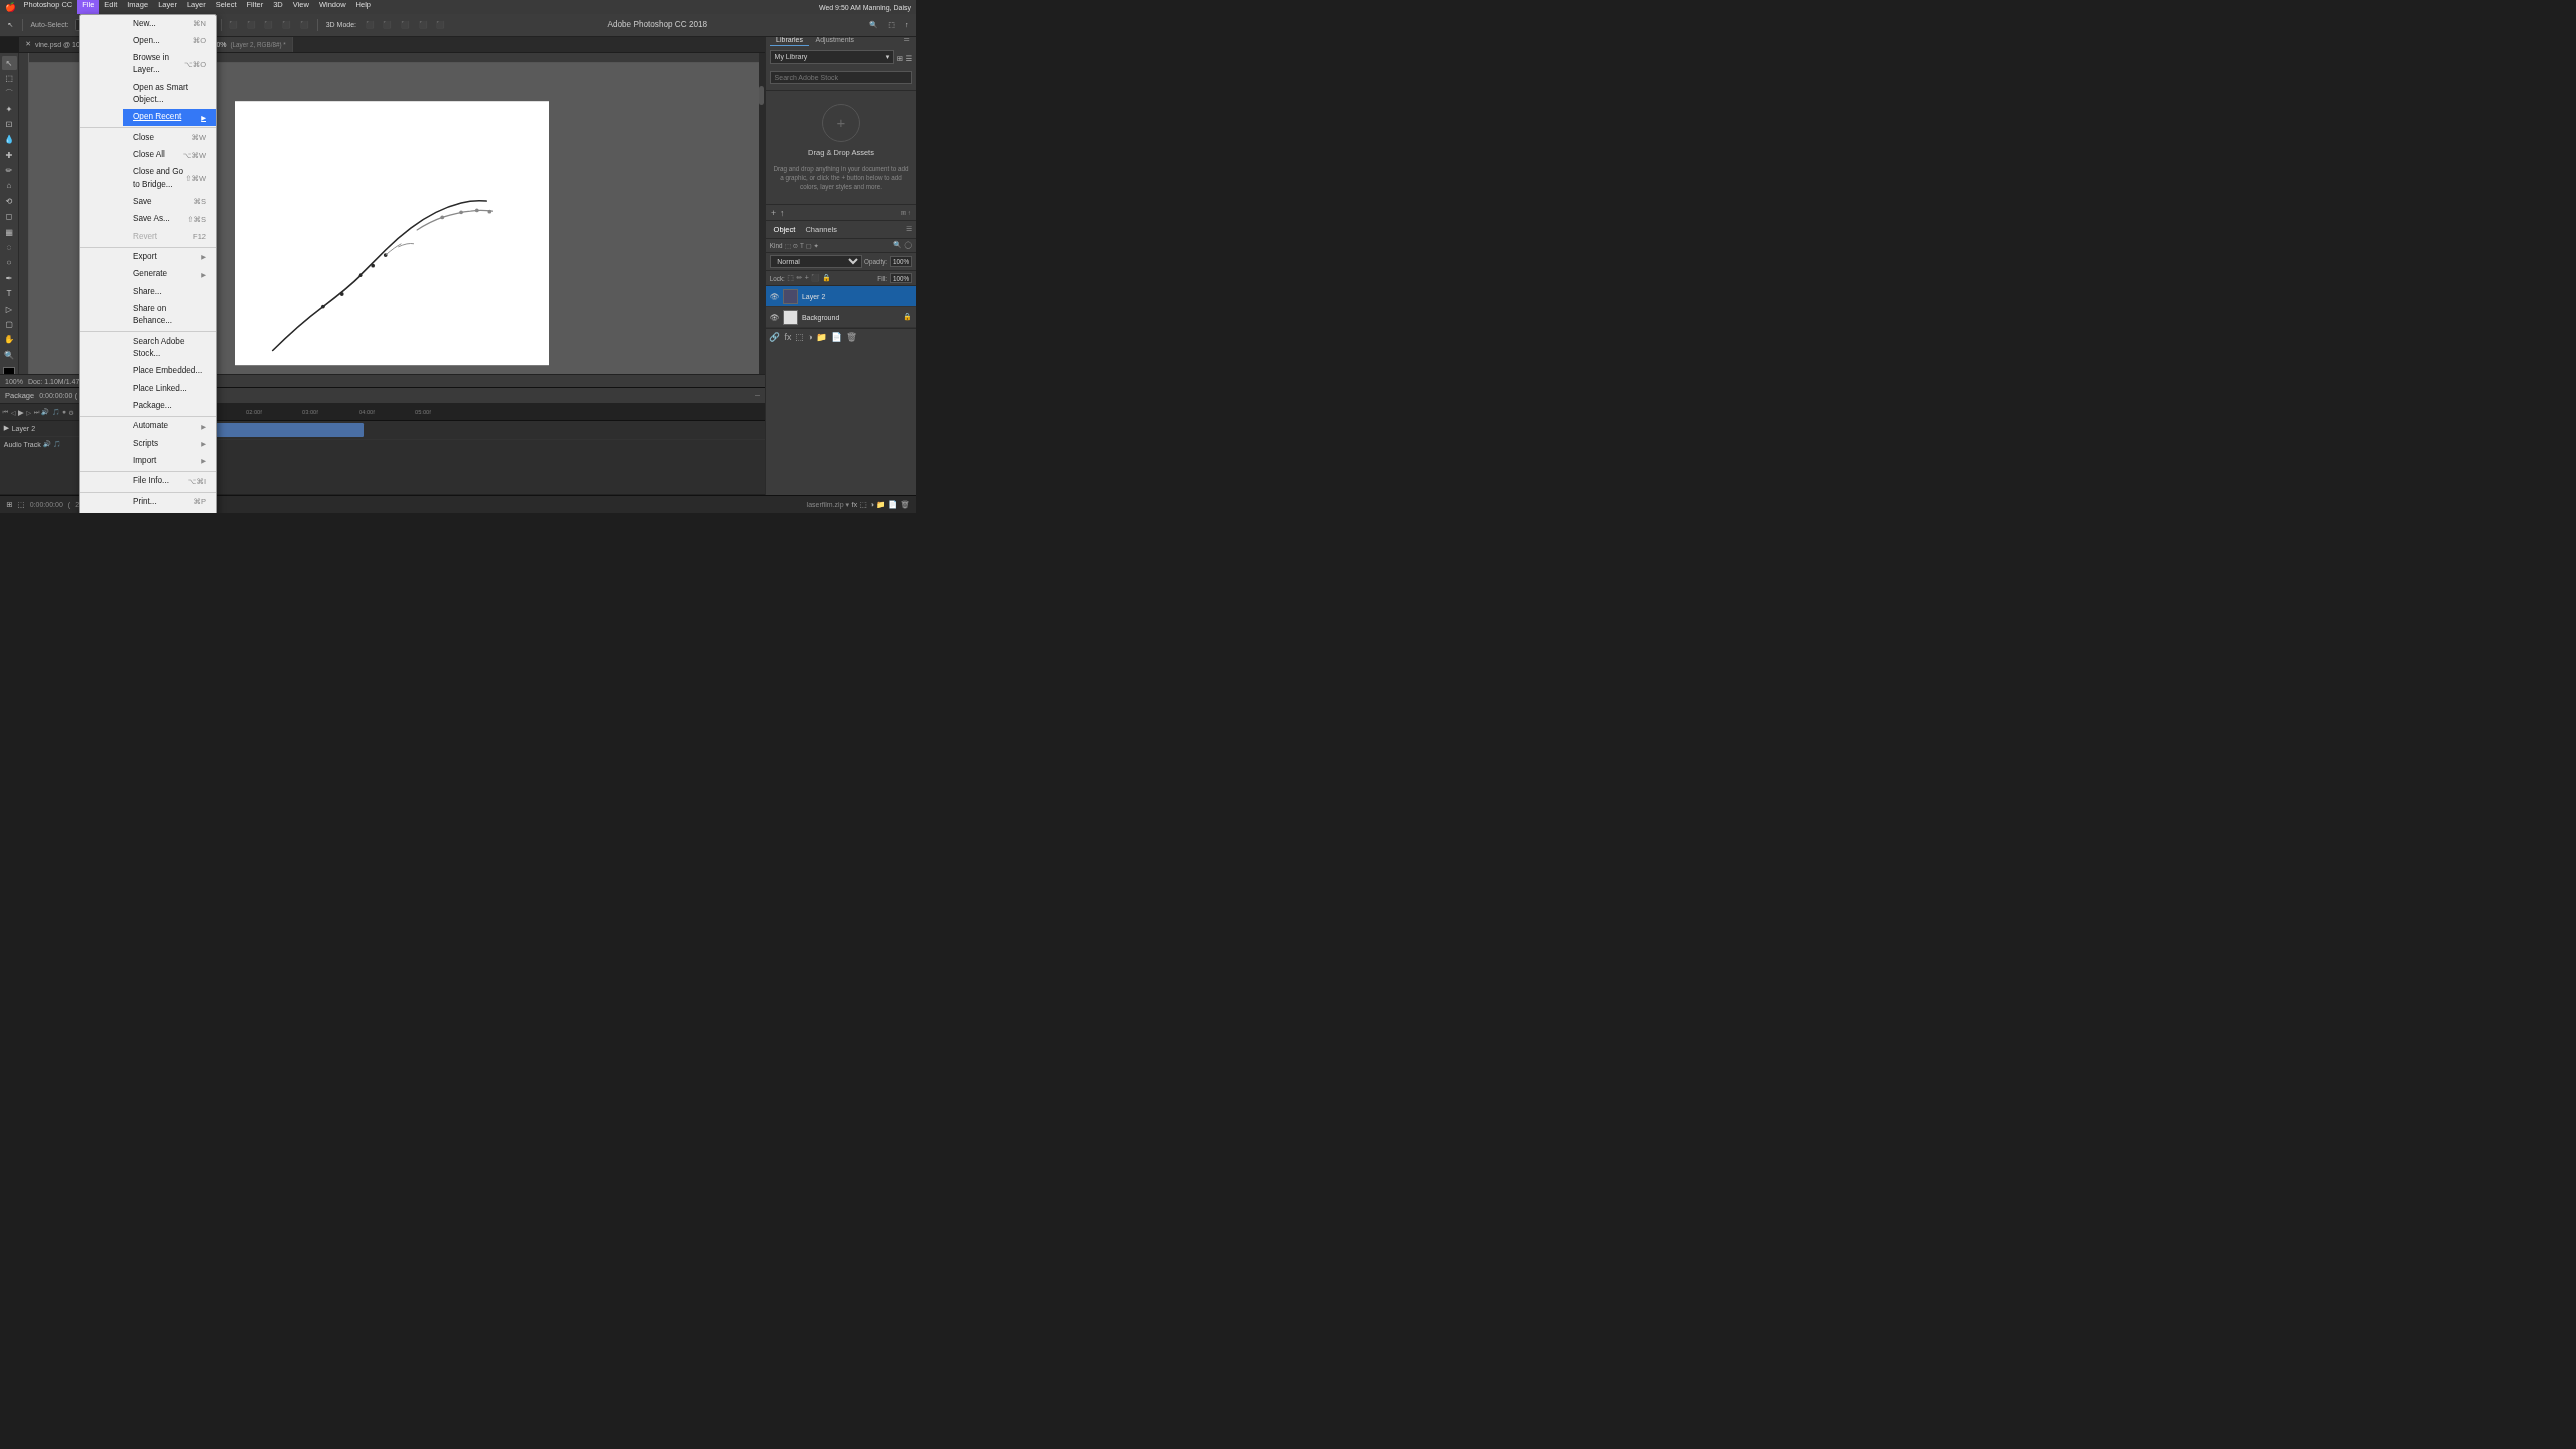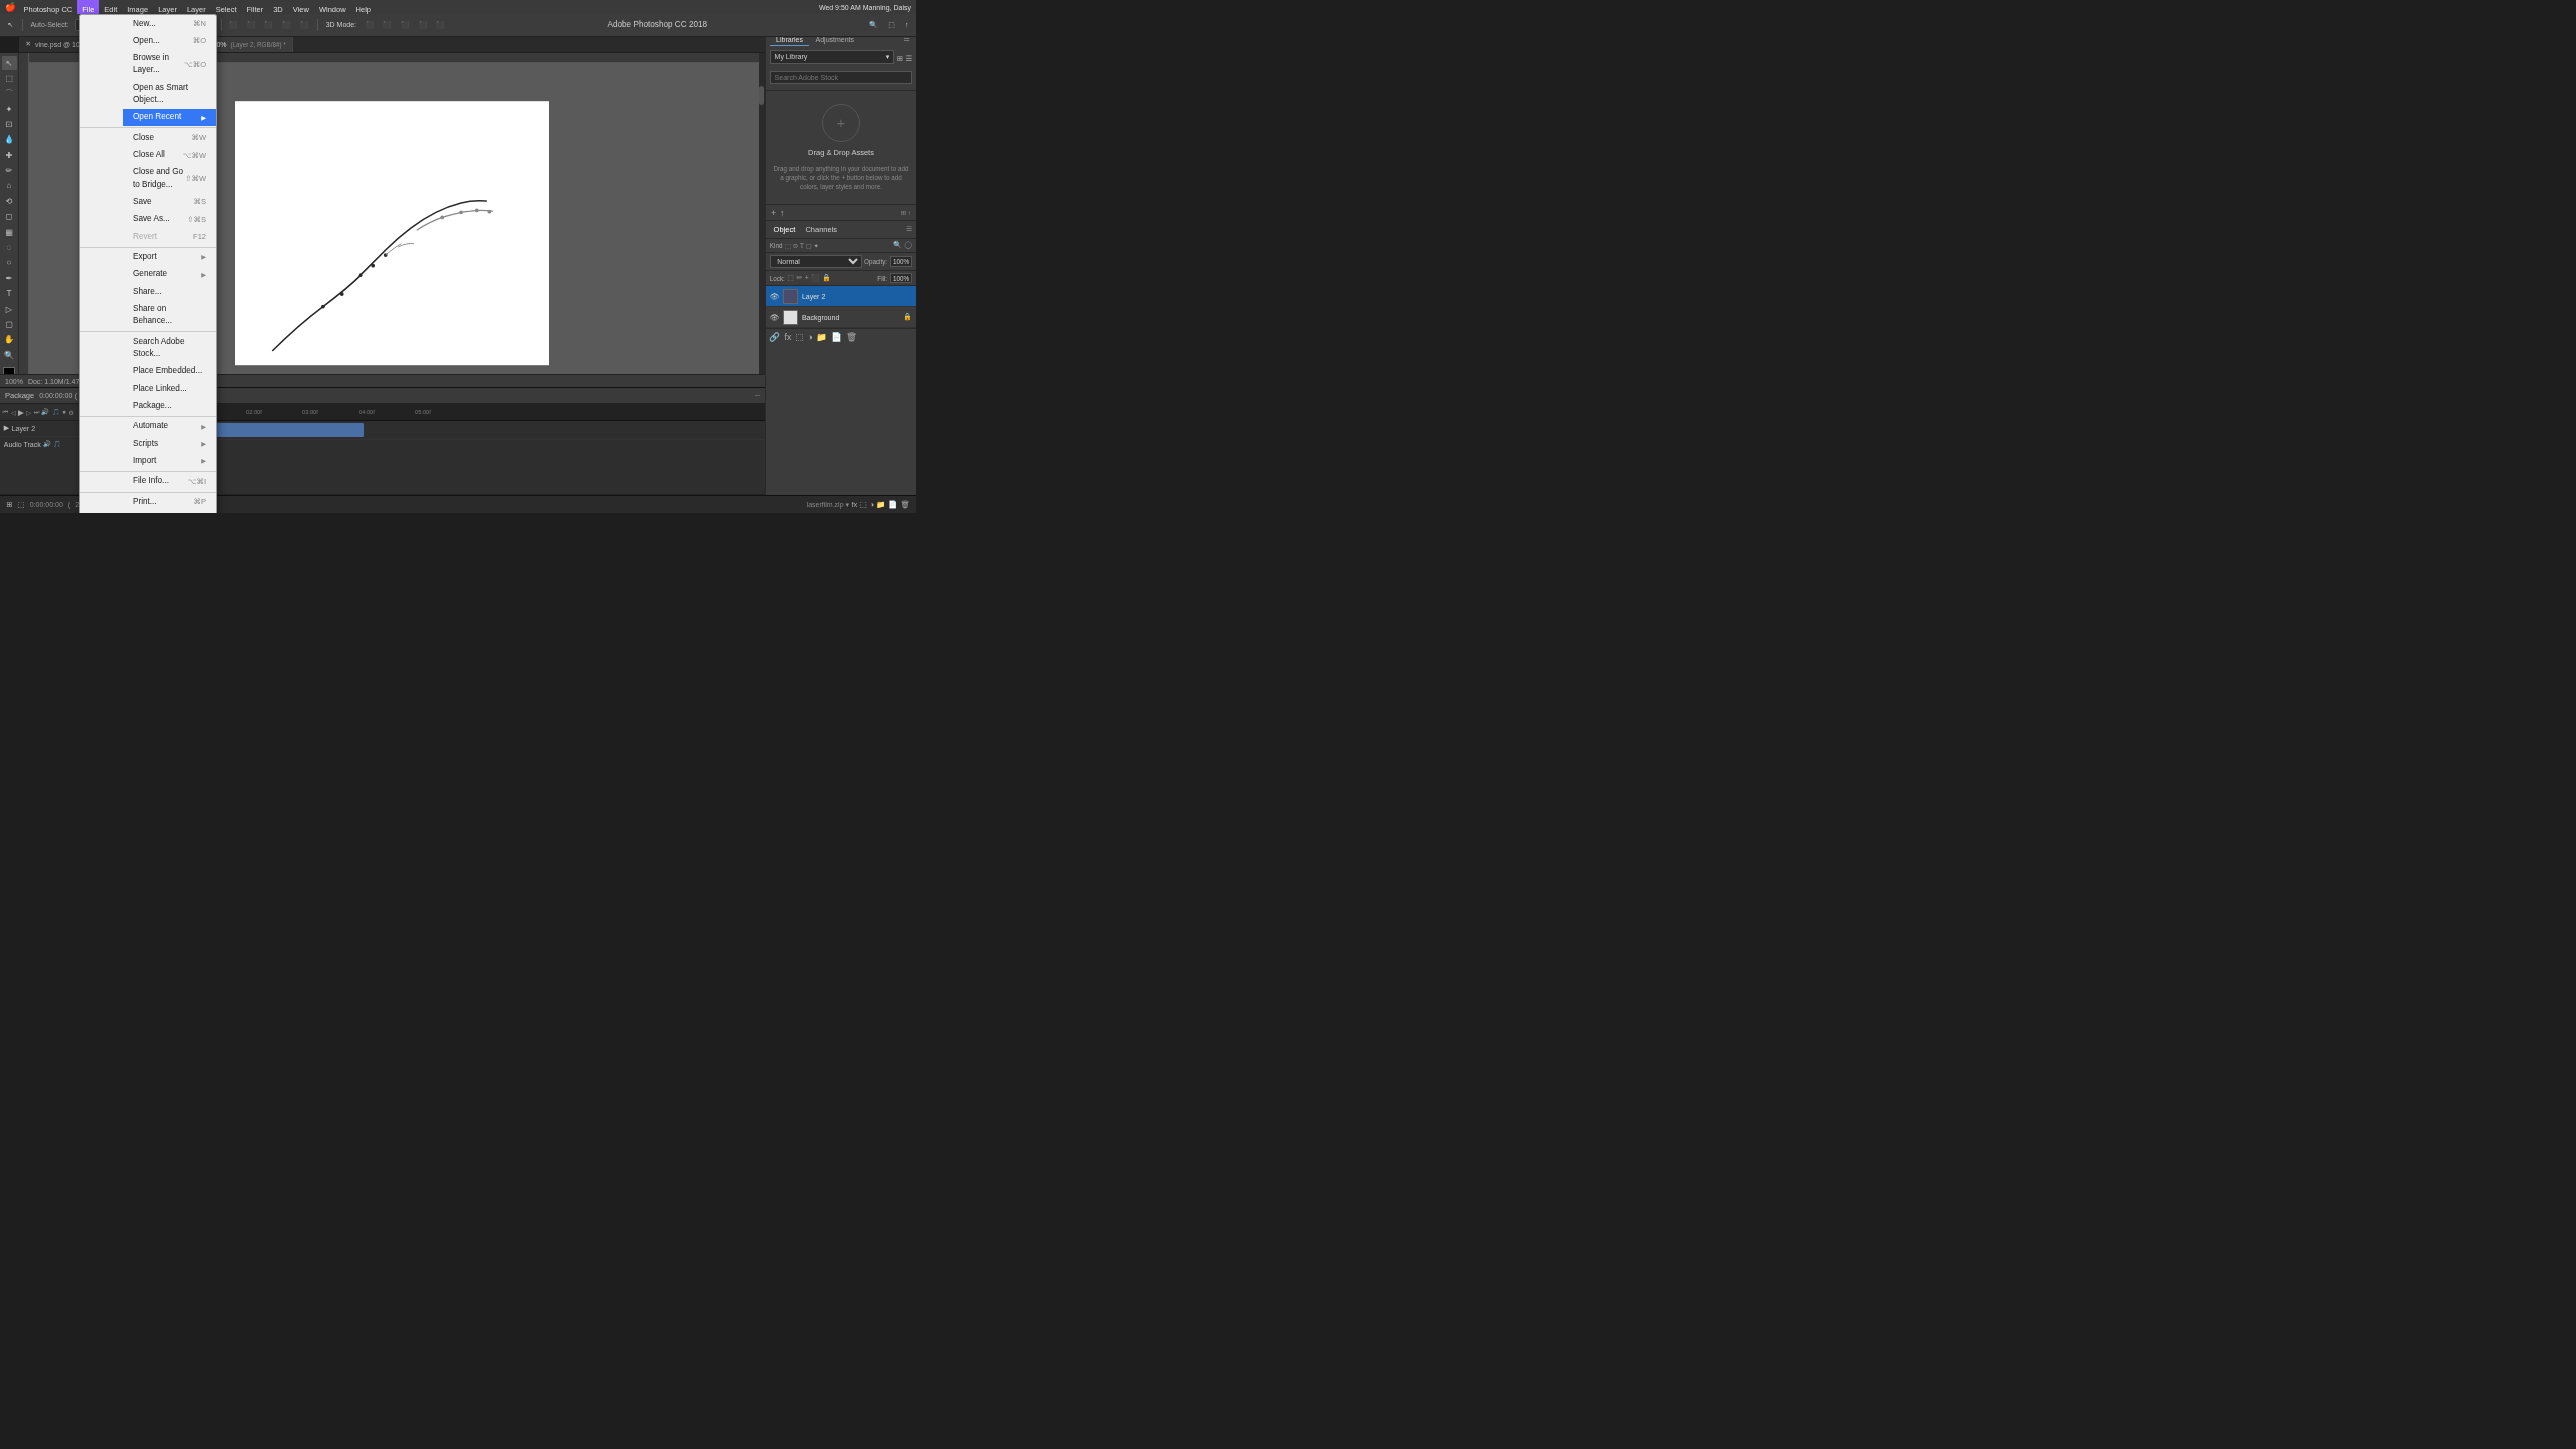--- a/index.html
+++ b/index.html
@@ -24,21 +24,21 @@
       align-items: center;
       padding: 0 5px;
       z-index: 200;
       font-size: 7.5px;
       color: #ddd;
     }
     .menu-bar-item {
       padding: 0 5px;
       height: 100%;
       display: flex;
-      align-items: flex-end;
+      align-items: flex-start;
       cursor: pointer;
       white-space: nowrap;
     }
     .menu-bar-item:hover, .menu-bar-item.active {
       background: #8b5cf6;
       color: white;
     }
     .menu-bar-apple {
       margin-right: 2.5px;
       font-size: 8.8px;
@@ -593,20 +593,21 @@
       padding: 2.5px 10px;
       font-size: 8.2px;
       color: #1a1a1a;
       cursor: pointer;
       line-height: 1.5;
       margin-left: 43px;
     }
     .menu-item.highlighted {
       background: #3478f6;
       color: white;
+      text-decoration: underline;
     }
     .menu-item.disabled {
       color: #aaa;
       cursor: default;
     }
     .menu-sep {
       height: 0.6px;
       background: #ccc;
       margin: 1.3px 0;
     }

